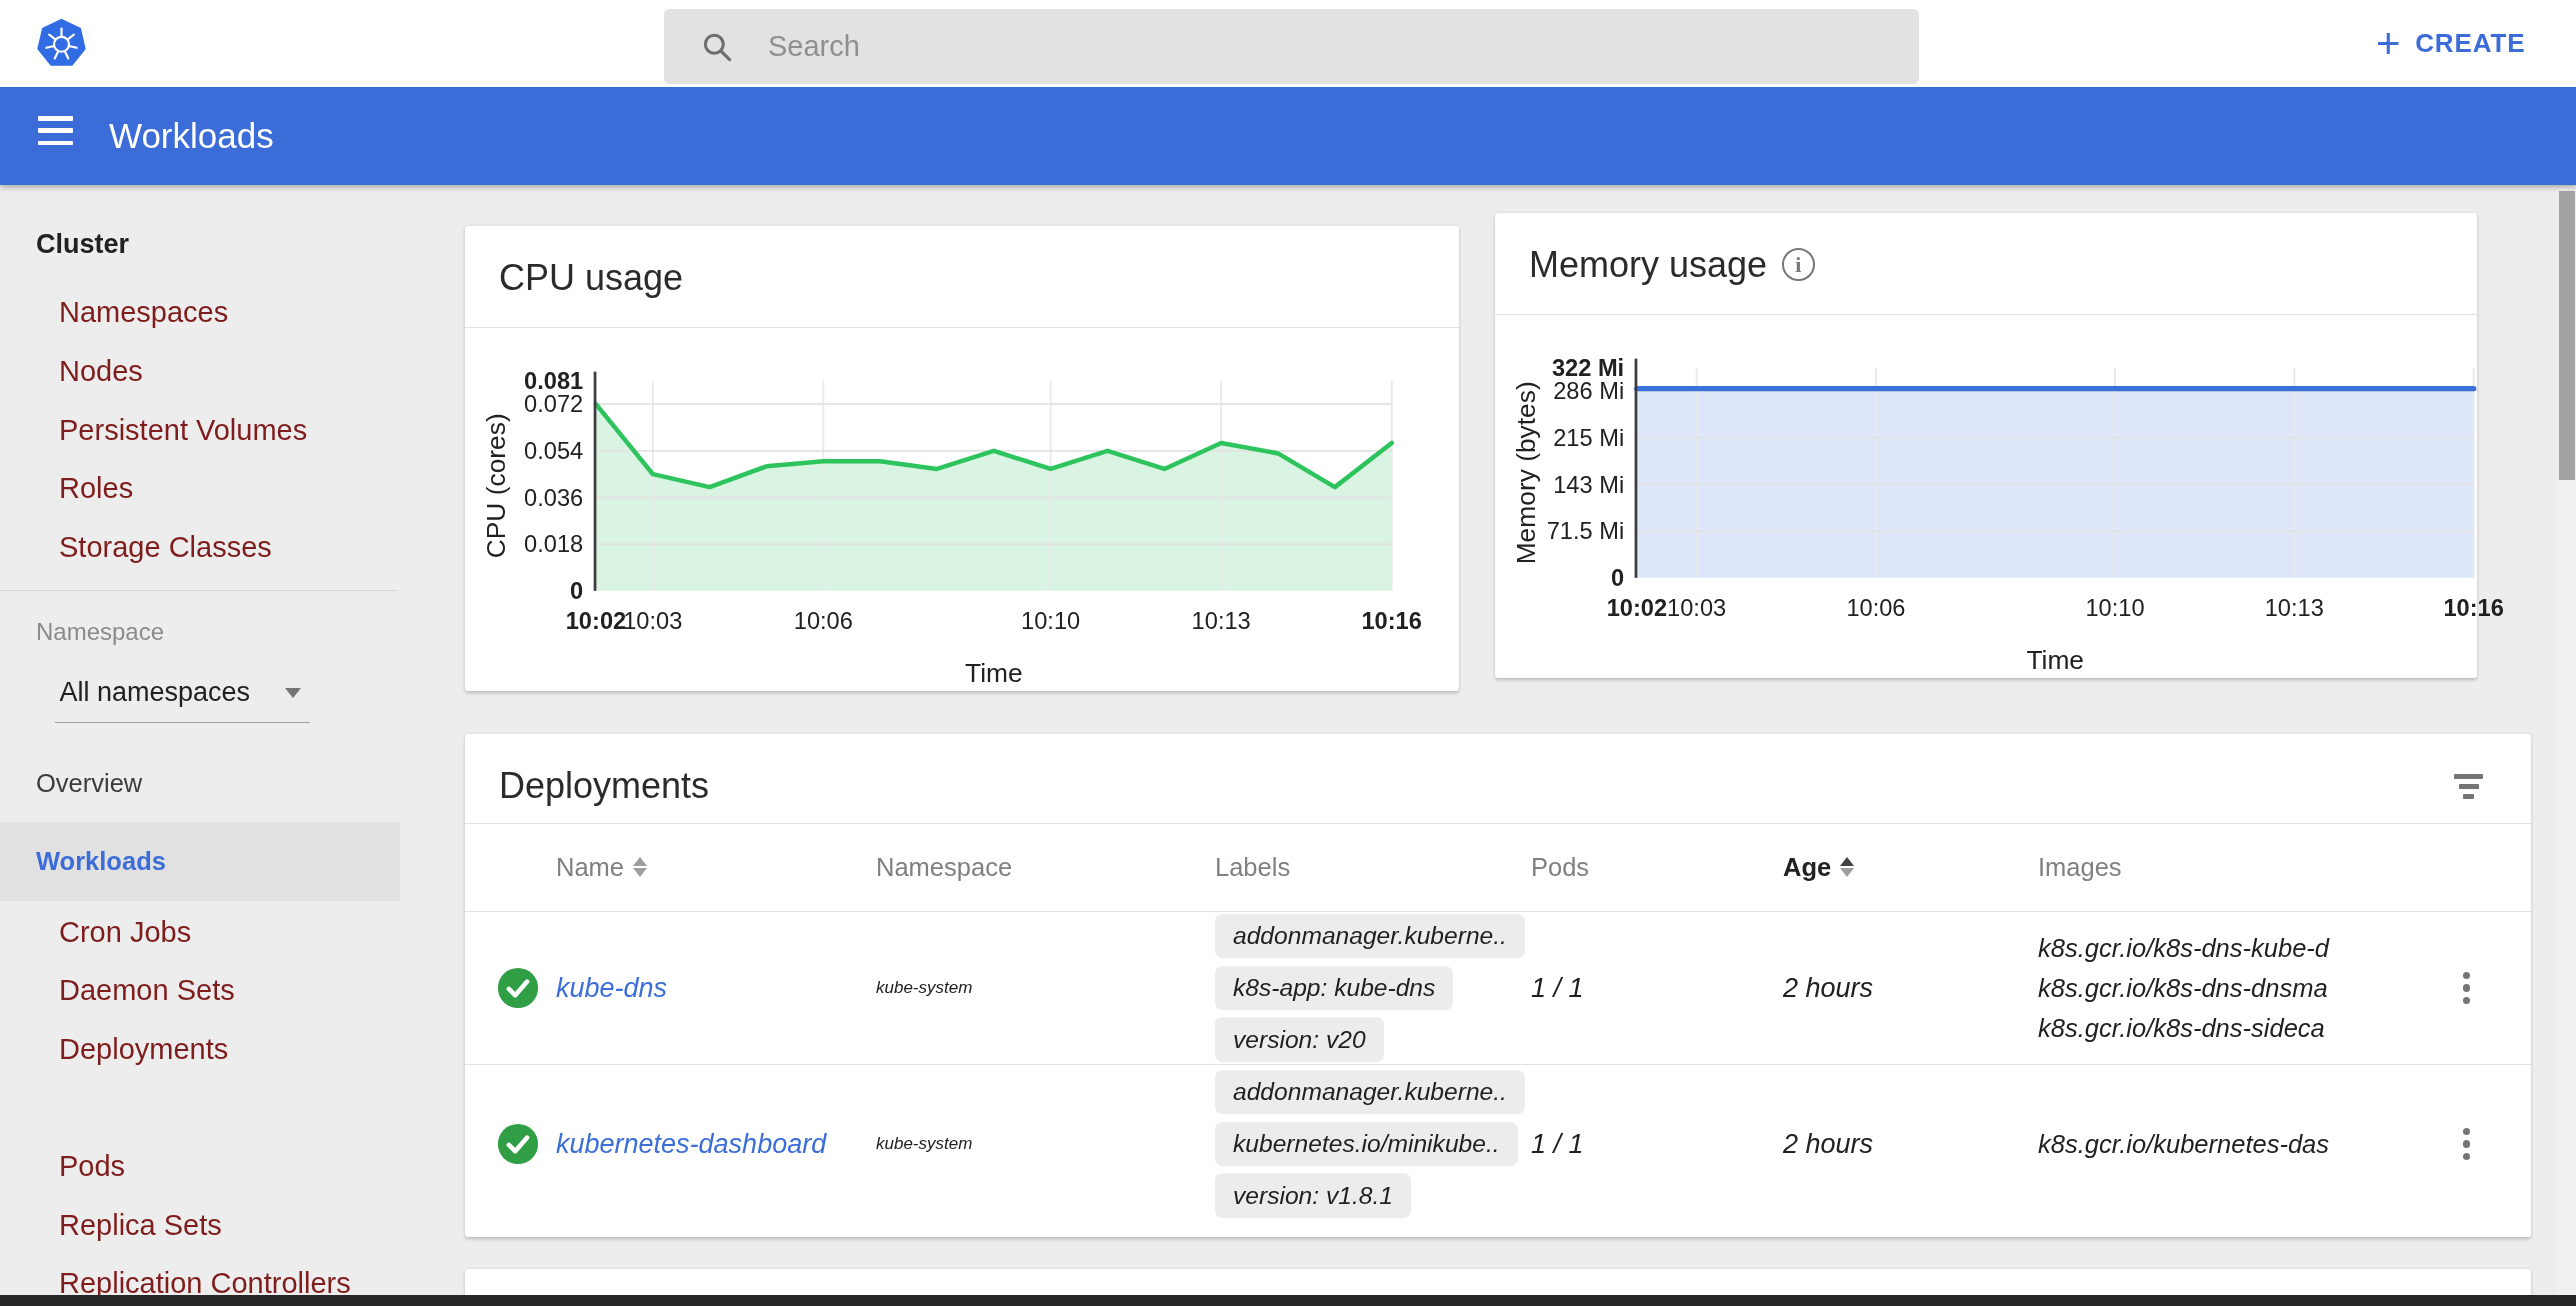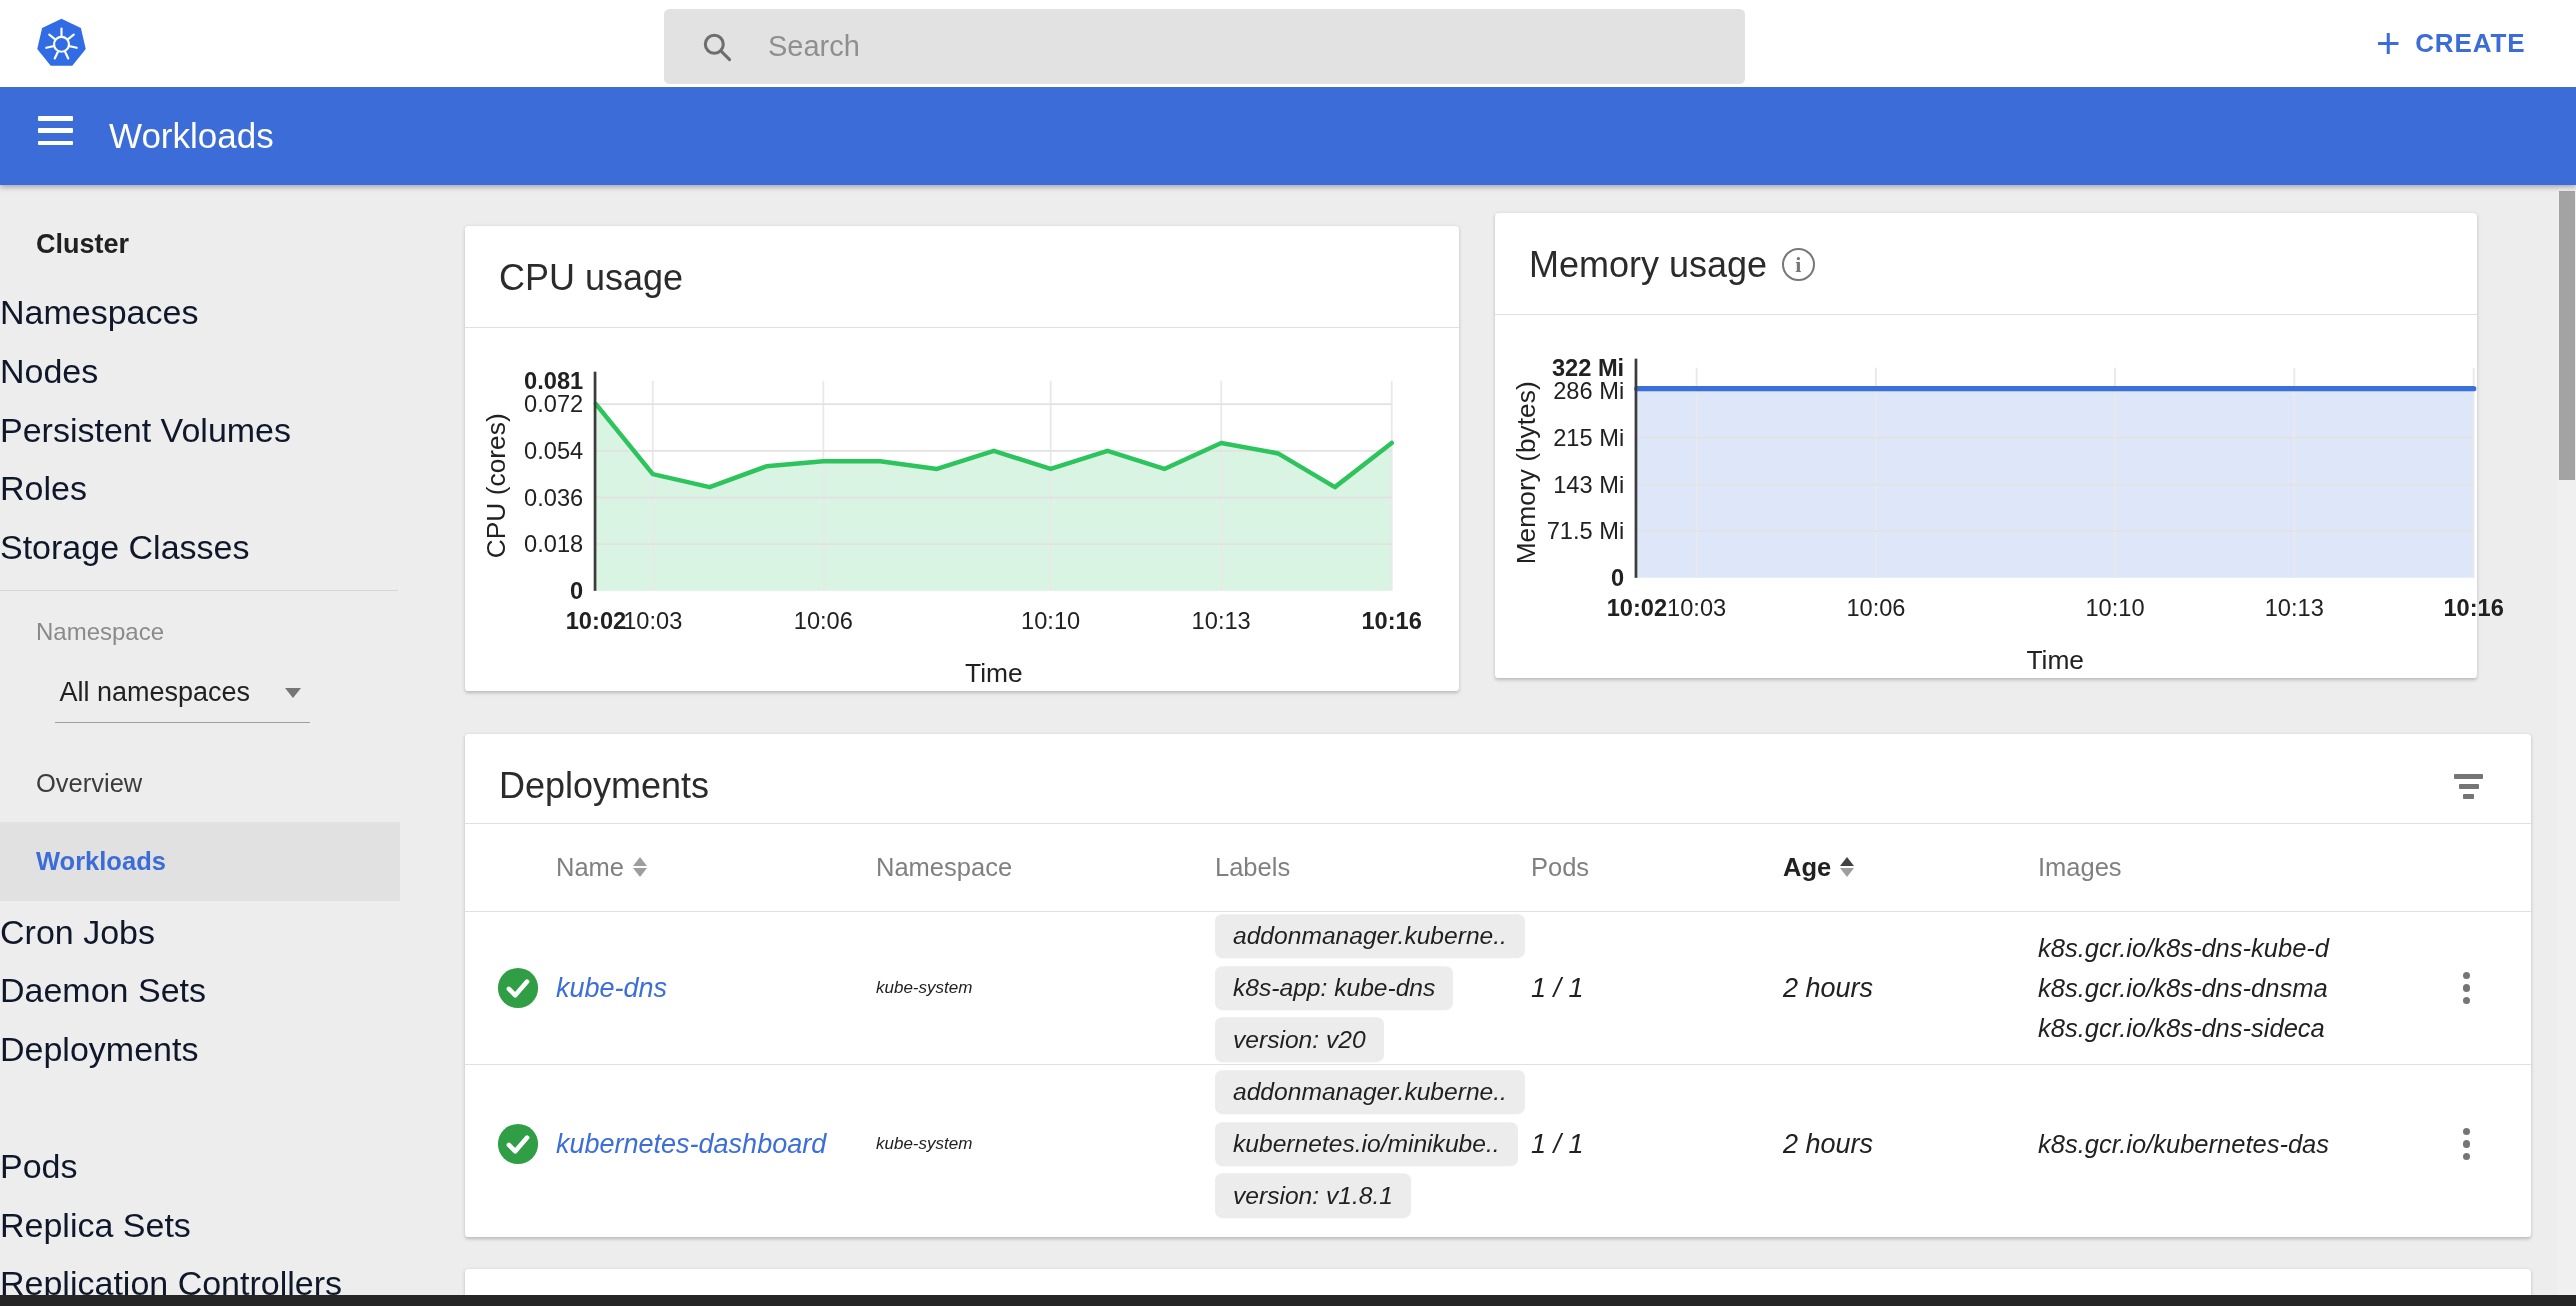--- a/index.html
+++ b/index.html
@@ -6,21 +6,21 @@
   html,body { width:2576px; height:1306px; }
   body {
     position:relative; overflow:hidden; background:#ededed;
     font-family:"Liberation Sans", sans-serif; color:#212121;
   }
   .abs { position:absolute; }
 
   
   .topbar { position:absolute; left:0; top:0; width:2576px; height:87px; background:#ffffff; z-index:5; }
   .logo-svg { position:absolute; left:35px; top:16.4px; width:53px; height:55px; }
-  .search-wrap { position:absolute; left:664px; top:9px; width:1081px; height:75px;
+  .search-wrap { position:absolute; left:664px; top:9px; width:1255px; height:75px;
     background:#e2e2e2; border-radius:5.5px; display:flex; align-items:center; }
   .search-icon-svg { margin-left:35px; width:36px; height:36px; flex:none; }
   .search-input { flex:1; margin-left:33px; border:none; outline:none; background:transparent;
     font-family:"Liberation Sans",sans-serif; font-size:29px; color:#424242; }
   .search-input::placeholder { color:#8f8f8f; }
   .create-btn { position:absolute; left:2376px; top:0; height:87px; display:flex; align-items:center;
     gap:14.6px; cursor:pointer; }
   .create-plus { font-size:42px; font-weight:400; color:#3b6cd8; line-height:1; }
   .create-label { font-size:26px; font-weight:700; letter-spacing:0.9px; color:#3b6cd8; }
 
@@ -30,21 +30,21 @@
   .hamburger { position:absolute; left:38px; top:29px; width:35px; height:29px; display:flex;
     flex-direction:column; justify-content:space-between; cursor:pointer; }
   .hamburger span { display:block; height:4.5px; background:#ffffff; border-radius:0.9px; }
   .appbar-title { position:absolute; left:109px; top:0; height:98px; display:flex; align-items:center;
     font-size:35px; color:#ffffff; }
 
   
   .sidebar { position:absolute; left:0; top:186px; width:400px; bottom:11px; }
   .side-el { position:absolute; left:0; width:400px; display:flex; align-items:center; cursor:pointer; }
   .side-header { font-size:27px; font-weight:700; color:#212121; padding-left:36px; cursor:default; }
-  .side-item { font-size:34px; color:#0f172a; }
+  .side-item { font-size:29px; color:#7f1d1d; padding-left:59px; }
   .side-top-item { font-size:25.5px; color:#3c3c3c; padding-left:36px; }
   .side-divider { position:absolute; left:0; width:398px; height:0.9px; background:#d6d6d6; }
   .ns-label { font-size:24px; color:#8a8a8a; padding-left:36px; cursor:default; }
   .ns-select { position:absolute; left:55px; width:255px; border-bottom:1.8px solid #9e9e9e;
     display:flex; align-items:center; justify-content:space-between; cursor:pointer; }
   .ns-select-value { font-size:27px; color:#212121; padding-left:4.5px; }
   .caret-down { width:0; height:0; border-left:8.2px solid transparent; border-right:8.2px solid transparent;
     border-top:10px solid #757575; margin-right:9px; }
   .side-selected { background:#e1e1e1; }
   .side-selected .lbl { color:#3b6cd8; font-weight:700; }

